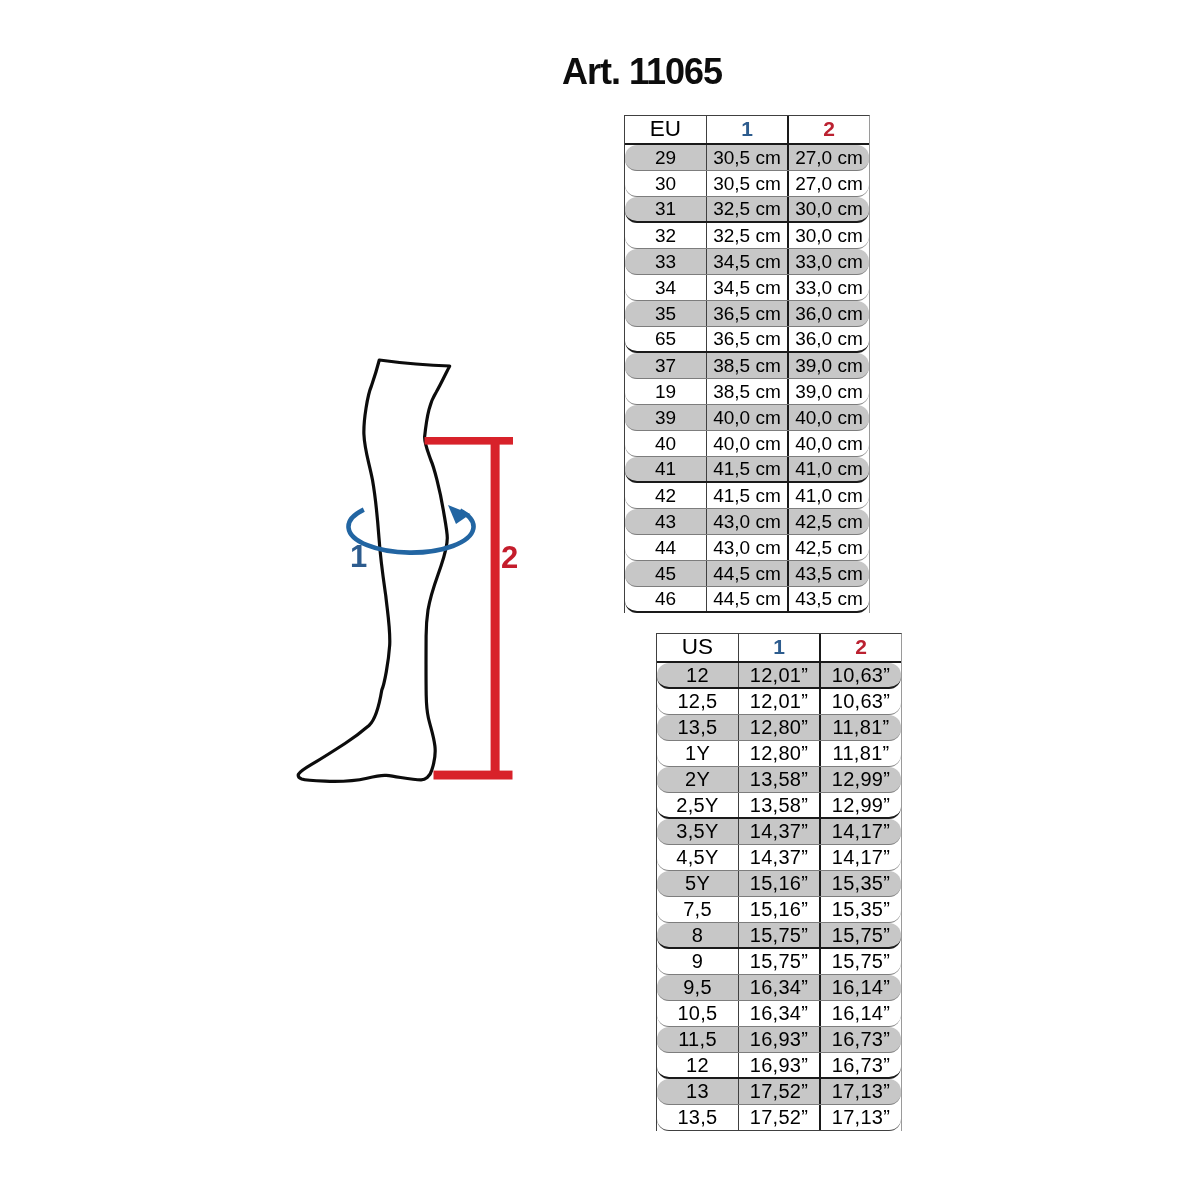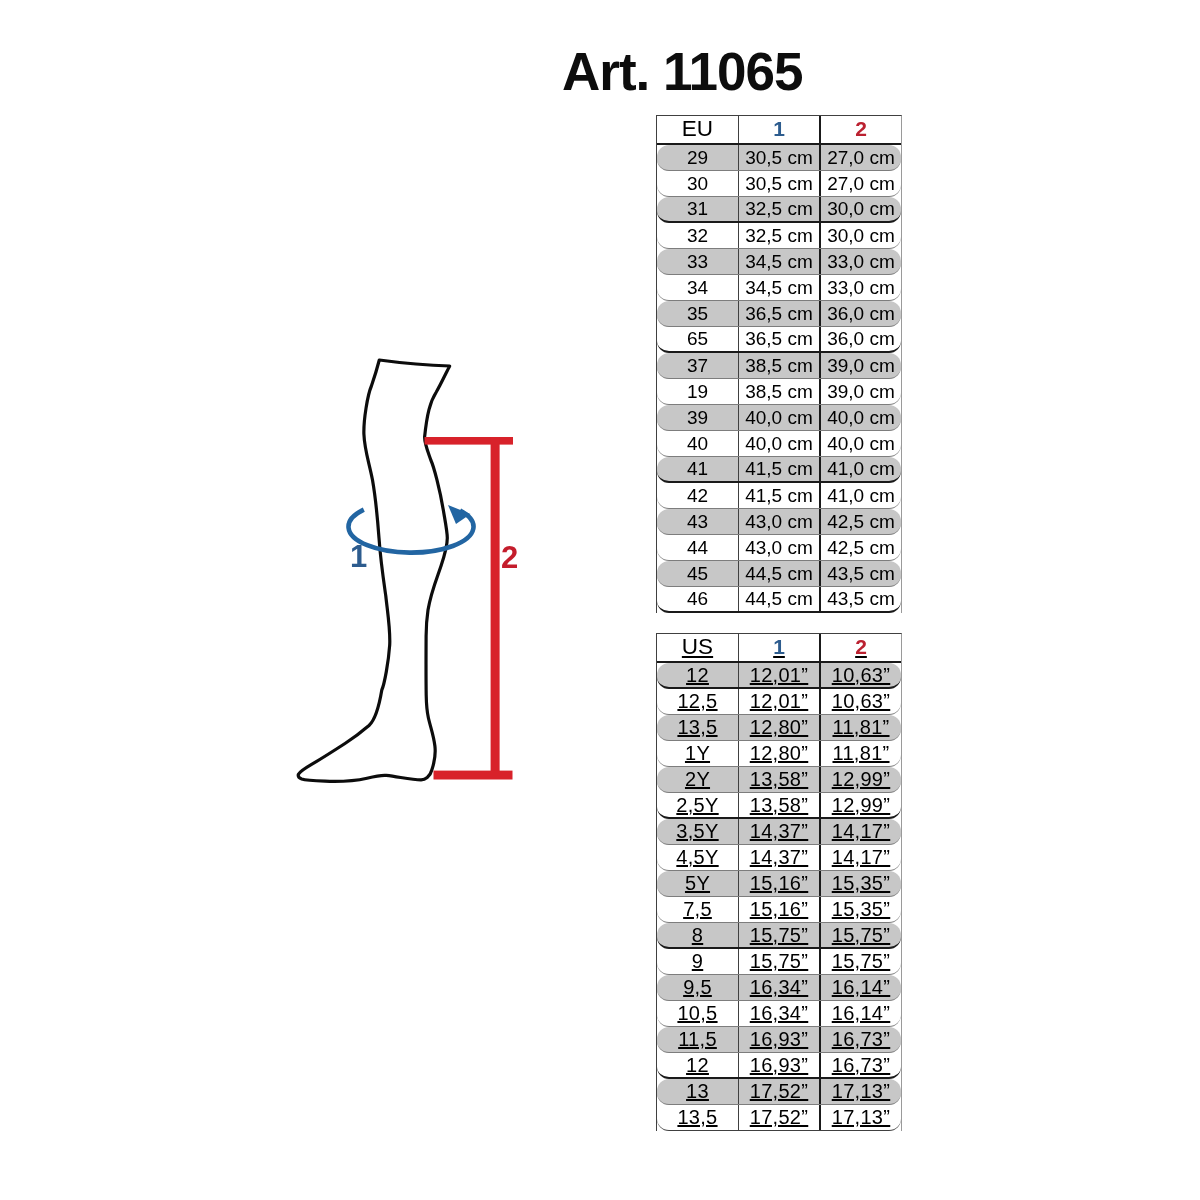--- a/index.html
+++ b/index.html
@@ -16,21 +16,21 @@
   .c1{width:82px;border-right:2px solid #1a1a1a;}
   .c2{flex:1;}
   #us .row .c0,#us .row .c1,#us .row .c2{font-size:20px;letter-spacing:0.3px;}
   .hdr .c0{font-size:22.5px;padding-top:0;}
   .hdr .c1{font-size:21px;font-weight:bold;color:#2d5c8e;padding-top:0;}
   .hdr .c2{font-size:21px;font-weight:bold;color:#bb2130;padding-top:0;}
 </style>
 </head>
 <body>
 
-<div style="position:absolute;left:562px;top:52px;font-size:53px;font-weight:bold;color:#0d0d0d;line-height:40px;letter-spacing:-1px;">Art. 11065</div>
+<div style="position:absolute;left:562px;top:52px;font-size:36px;font-weight:bold;color:#0d0d0d;line-height:40px;letter-spacing:-1px;">Art. 11065</div>
 
 <svg width="1200" height="1200" viewBox="0 0 1200 1200" style="position:absolute;left:0;top:0;">
 
   <path d="M 379.3,360 C 405,363.5 430,365.5 449.7,366
            C 447,371 441,384 436.3,392
            C 430,402 427,414 424.6,437
            C 424.6,444 428,452 430.8,460
            C 434,467 440,490 443.3,510
            C 445.5,523 447.3,532 447.3,538
            C 447.3,546 444,557 441,566
@@ -66,21 +66,21 @@
 
   <rect x="424.5" y="437" width="88.5" height="7.6" fill="#d8222a"></rect>
 
   <rect x="490.6" y="437" width="9" height="342" fill="#d8222a"></rect>
 
   <rect x="433.5" y="770.6" width="79" height="8.9" fill="#d8222a"></rect>
 
   <text x="501" y="568" font-family="Liberation Sans, sans-serif" font-size="31" font-weight="bold" fill="#c41d2c">2</text>
 </svg>
 
-<div class="tbl" id="eu" style="left:656px;top:115px;">
+<div class="tbl" id="eu" style="left:624px;top:115px;">
 
   <div class="hdr">
       <div class="c0">EU</div>
       <div class="c1">1</div>
       <div class="c2">2</div>
     </div>
 
       <div class="row gray">
       <div class="c0">29</div>
       <div class="c1">30,5 cm</div>
@@ -166,21 +166,21 @@
       <div class="c1">44,5 cm</div>
       <div class="c2">43,5 cm</div>
     </div>
       <div class="row last">
       <div class="c0">46</div>
       <div class="c1">44,5 cm</div>
       <div class="c2">43,5 cm</div>
     </div>
 </div>
 
-<div class="tbl" id="us" style="left:656px;top:633px;text-decoration:underline;">
+<div class="tbl" id="us" style="left:656px;top:633px;">
 
   <div class="hdr">
       <div class="c0">US</div>
       <div class="c1">1</div>
       <div class="c2">2</div>
     </div>
 
       <div class="row gray thick">
       <div class="c0">12</div>
       <div class="c1">12,01”</div>

